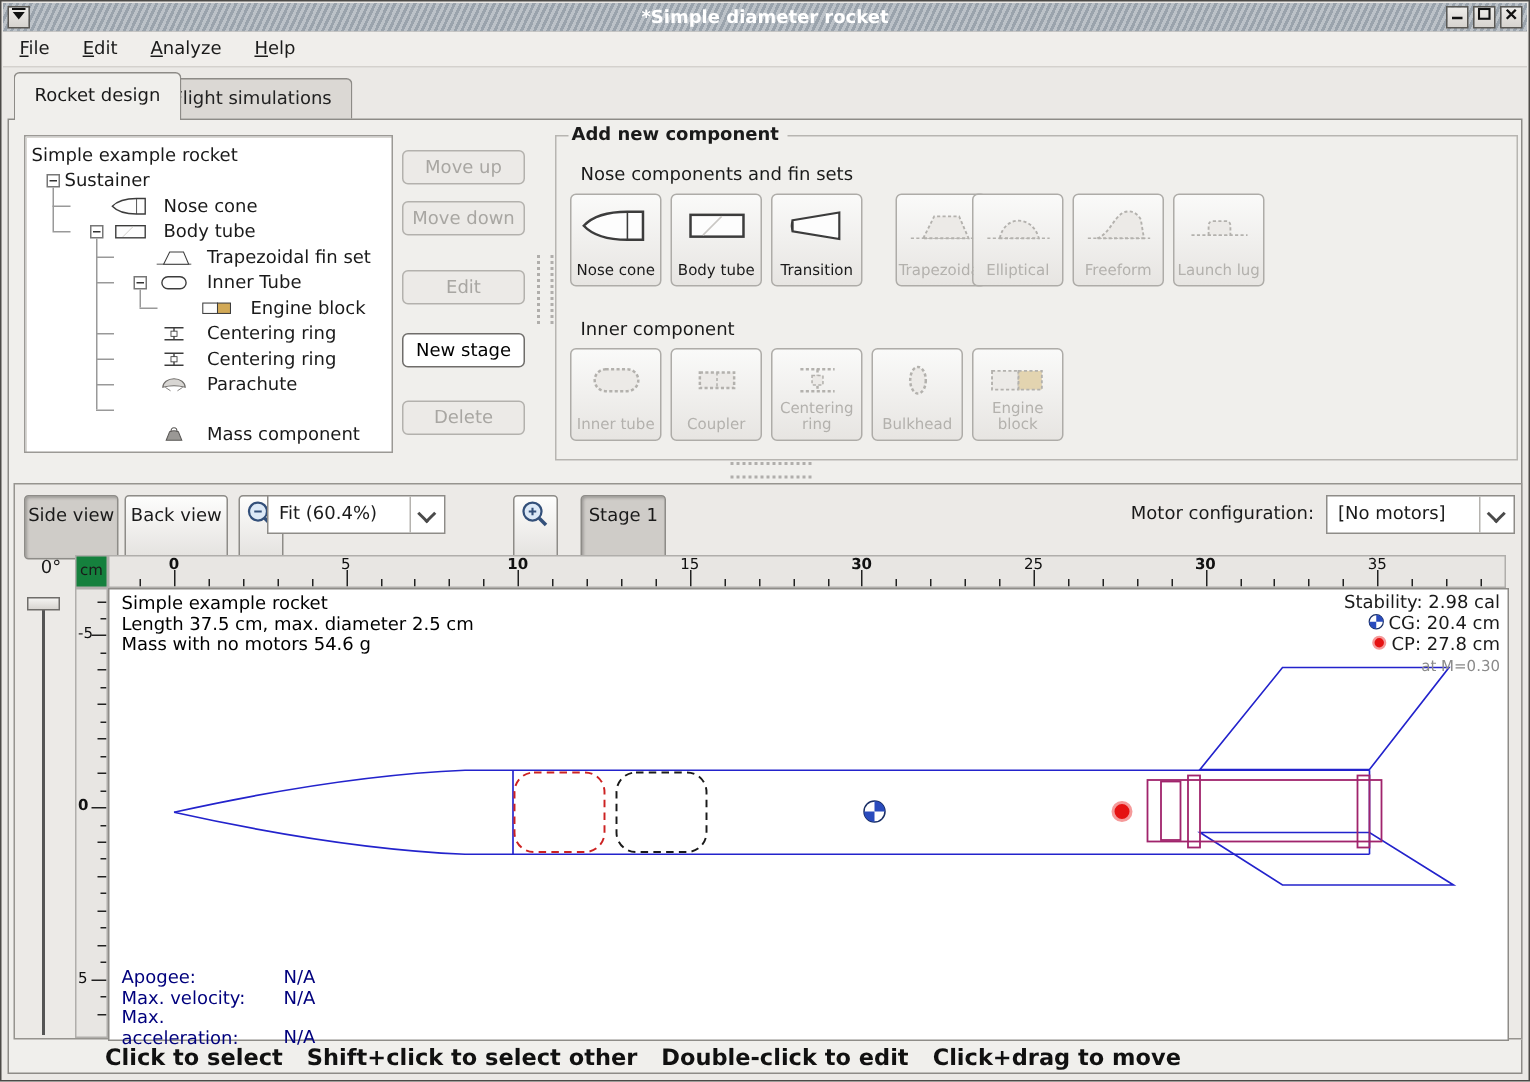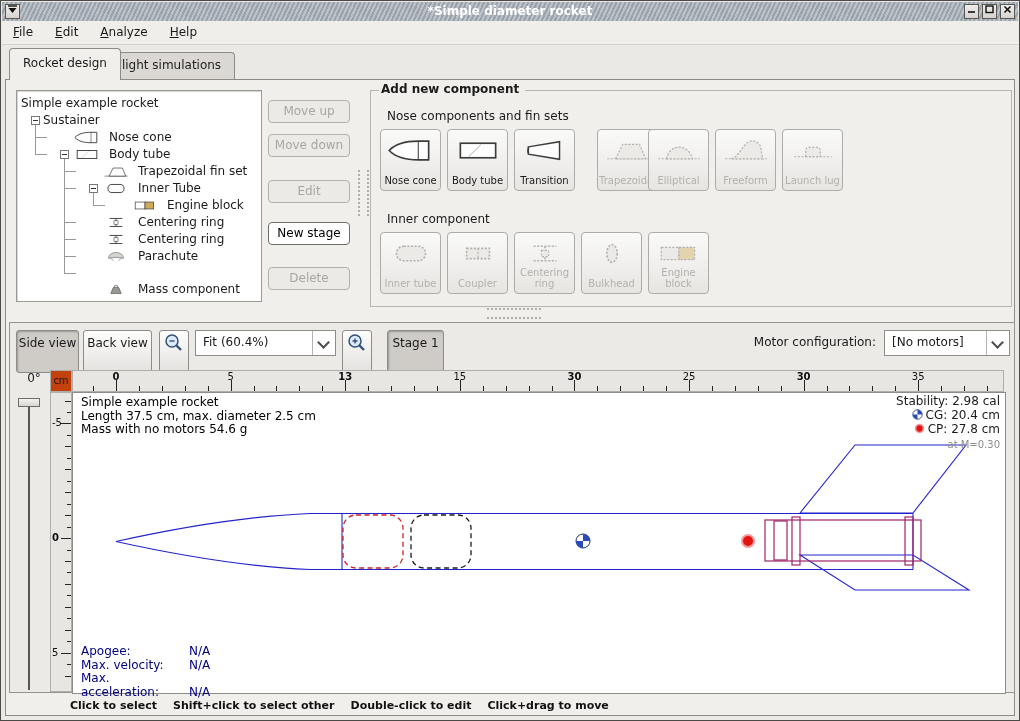--- a/index.html
+++ b/index.html
@@ -51,38 +51,38 @@
   .tb-btn{position:absolute;height:43px;border:1px solid #8e8c88;border-radius:3px;box-sizing:border-box;
     background:linear-gradient(#fdfdfc,#e4e2df);text-align:center;line-height:24px;}
   .tb-btn.toggled{background:#cfccc8;box-shadow:inset 1px 1px 2px rgba(0,0,0,.25);}
   .combo{position:absolute;height:26px;background:#fff;border:1px solid #8e8c88;box-sizing:border-box;}
   .combo .val{position:absolute;left:7px;top:4px;}
   .combo .arrow-box{position:absolute;right:0;top:0;bottom:0;width:22px;border-left:1px solid #b5b3af;}
   .chev{position:absolute;left:6px;top:7px;width:7px;height:7px;border-right:2px solid #4a4a4a;border-bottom:2px solid #4a4a4a;transform:rotate(45deg);}
   .motor-label{position:absolute;top:12px;left:600px;width:266px;text-align:right;}
   
   .angle-label{position:absolute;left:9px;top:48px;width:30px;text-align:center;font-size:12px;}
-  .cm-box{position:absolute;left:40px;top:47px;width:22px;height:22px;border:1px solid #b0aeab;background:#c2410c;
+  .cm-box{position:absolute;left:40px;top:47px;width:22px;height:22px;border:1px solid #b0aeab;background:#15803d;
     font-size:10px;text-align:center;line-height:20px;box-sizing:border-box;}
   .h-ruler{position:absolute;left:62px;top:47px;width:932px;height:22px;background:#e8e6e3;border:1px solid #b0aeab;box-sizing:border-box;overflow:hidden;}
   .v-ruler{position:absolute;left:40px;top:69px;width:22px;height:300px;background:#e8e6e3;border:1px solid #b0aeab;box-sizing:border-box;overflow:hidden;}
   .tick{position:absolute;background:#222;}
   .tick-lb{position:absolute;font-size:10px;color:#111;}
   .slider-track{position:absolute;left:18px;top:83px;width:2px;height:284px;background:#555;}
   .slider-handle{position:absolute;left:8px;top:75px;width:22px;height:9px;background:linear-gradient(#f4f3f1,#d8d5d1);
     border:1px solid #6f6d6a;box-sizing:border-box;}
   .canvas{position:absolute;left:62px;top:69px;width:932px;height:300px;background:#fff;border:1px solid #8e8c88;box-sizing:content-box;}
   .fig-info{position:absolute;left:8px;top:3px;line-height:13.5px;color:#000;}
   .fig-stab{position:absolute;right:5px;top:2px;text-align:right;line-height:13.5px;}
   .fig-stab .mach{color:#8b8b8b;font-size:10px;}
   .flight{position:absolute;left:8px;top:252px;line-height:13.5px;color:#00007d;}
   .flight .fl-label{display:inline-block;width:108px;}
   .mini-ic{display:inline-block;vertical-align:-1px;margin-right:3px;}
   
-  .statusbar{position:absolute;left:0;top:614px;right:0;height:24px;line-height:23px;padding-left:64px;font-size:11px;font-weight:bold;color:#111;}
+  .statusbar{position:absolute;left:0;top:614px;right:0;height:24px;line-height:23px;padding-left:64px;font-size:15px;font-weight:bold;color:#111;}
   .statusbar span{margin-right:16px;}
 </style>
 </head>
 <body>
 
 <div id="window">
 
   <div class="titlebar">
     <div class="win-btn win-menu">
       <svg width="11" height="9" viewBox="0 0 11 9">
@@ -305,21 +305,21 @@
     <div class="fig-panel">
       <div class="tb-btn toggled" style="left:6px;top:7px;width:63px;">Side view</div>
       <div class="tb-btn" style="left:73px;top:7px;width:69px;">Back view</div>
       <div class="tb-btn" style="left:149px;top:7px;width:30px;">
         <svg width="22" height="22" viewBox="0 0 22 22" style="margin-top:1px;">
           <circle cx="9" cy="9" r="6" fill="#dce9f7" stroke="#33507a" stroke-width="1.5"></circle>
           <path d="M6.5,9 H11.5" stroke="#33507a" stroke-width="1.4"></path>
           <path d="M13.5,13.5 L18,18" stroke="#33507a" stroke-width="2.4"></path>
         </svg>
       </div>
-      <div class="combo" style="left:185px;top:7px;width:141px;padding-left:38px;">
+      <div class="combo" style="left:168px;top:7px;width:119px;padding-left:38px;">
         <span class="val">Fit (60.4%)</span>
         <span class="arrow-box">
             <span class="chev"></span>
           </span>
       </div>
       <div class="tb-btn" style="left:332px;top:7px;width:30px;">
         <svg width="22" height="22" viewBox="0 0 22 22" style="margin-top:1px;">
           <circle cx="9" cy="9" r="6" fill="#dce9f7" stroke="#33507a" stroke-width="1.5"></circle>
           <path d="M6.5,9 H11.5 M9,6.5 V11.5" stroke="#33507a" stroke-width="1.4"></path>
           <path d="M13.5,13.5 L18,18" stroke="#33507a" stroke-width="2.4"></path>
@@ -346,21 +346,21 @@
           <div class="tick" style="left: 88.8px; bottom: 0px; width: 1px; height: 5px;"></div>
           <div class="tick" style="left: 111.8px; bottom: 0px; width: 1px; height: 5px;"></div>
           <div class="tick" style="left: 134.7px; bottom: 0px; width: 1px; height: 5px;"></div>
           <div class="tick" style="left: 157.6px; bottom: 0px; width: 1px; height: 11px;"></div>
           <div class="tick-lb" style="left: 145.6px; top: 0px; width: 24px; text-align: center;">5</div>
           <div class="tick" style="left: 180.5px; bottom: 0px; width: 1px; height: 5px;"></div>
           <div class="tick" style="left: 203.4px; bottom: 0px; width: 1px; height: 5px;"></div>
           <div class="tick" style="left: 226.4px; bottom: 0px; width: 1px; height: 5px;"></div>
           <div class="tick" style="left: 249.3px; bottom: 0px; width: 1px; height: 5px;"></div>
           <div class="tick" style="left: 272.2px; bottom: 0px; width: 1px; height: 11px;"></div>
-          <div class="tick-lb" style="left: 260.2px; top: 0px; width: 24px; text-align: center; font-weight: bold;">13</div>
+          <div class="tick-lb" style="left: 260.2px; top: 0px; width: 24px; text-align: center; font-weight: bold;">10</div>
           <div class="tick" style="left: 295.1px; bottom: 0px; width: 1px; height: 5px;"></div>
           <div class="tick" style="left: 318px; bottom: 0px; width: 1px; height: 5px;"></div>
           <div class="tick" style="left: 341px; bottom: 0px; width: 1px; height: 5px;"></div>
           <div class="tick" style="left: 363.9px; bottom: 0px; width: 1px; height: 5px;"></div>
           <div class="tick" style="left: 386.8px; bottom: 0px; width: 1px; height: 11px;"></div>
           <div class="tick-lb" style="left: 374.8px; top: 0px; width: 24px; text-align: center;">15</div>
           <div class="tick" style="left: 409.7px; bottom: 0px; width: 1px; height: 5px;"></div>
           <div class="tick" style="left: 432.6px; bottom: 0px; width: 1px; height: 5px;"></div>
           <div class="tick" style="left: 455.6px; bottom: 0px; width: 1px; height: 5px;"></div>
           <div class="tick" style="left: 478.5px; bottom: 0px; width: 1px; height: 5px;"></div>

